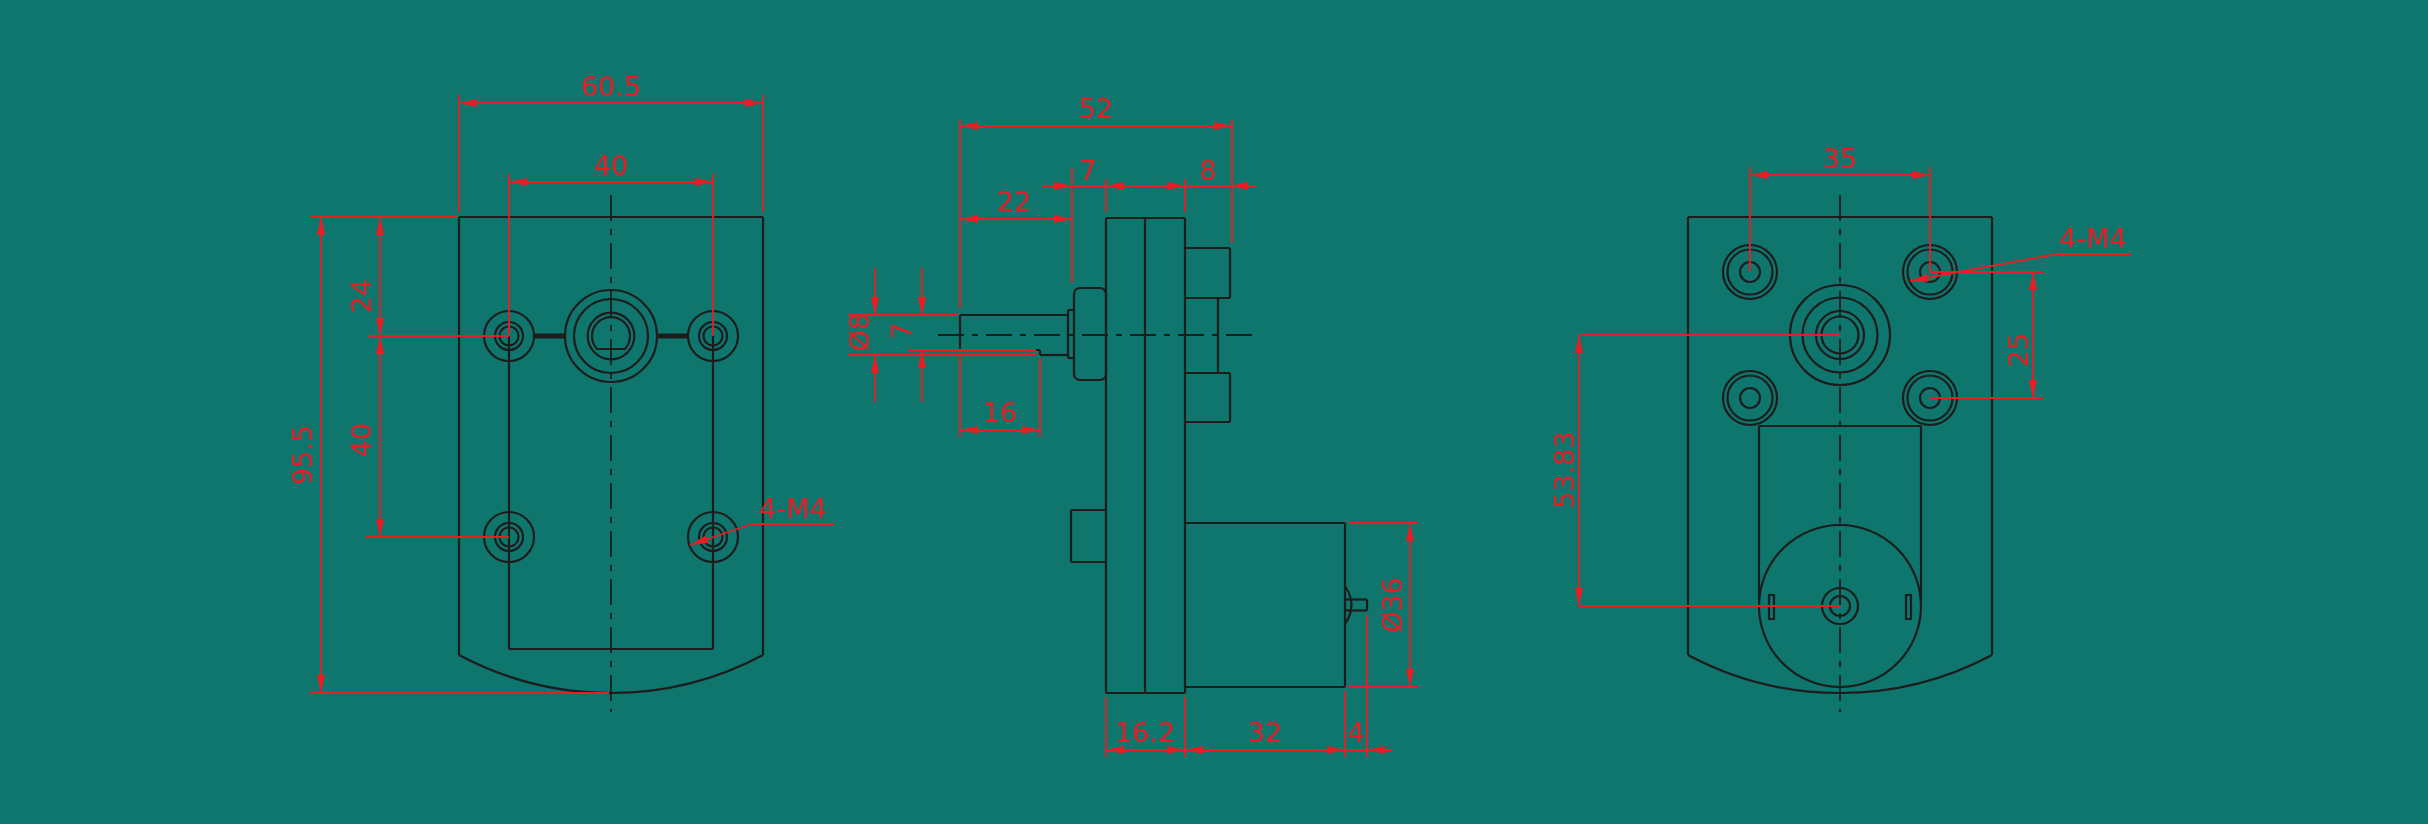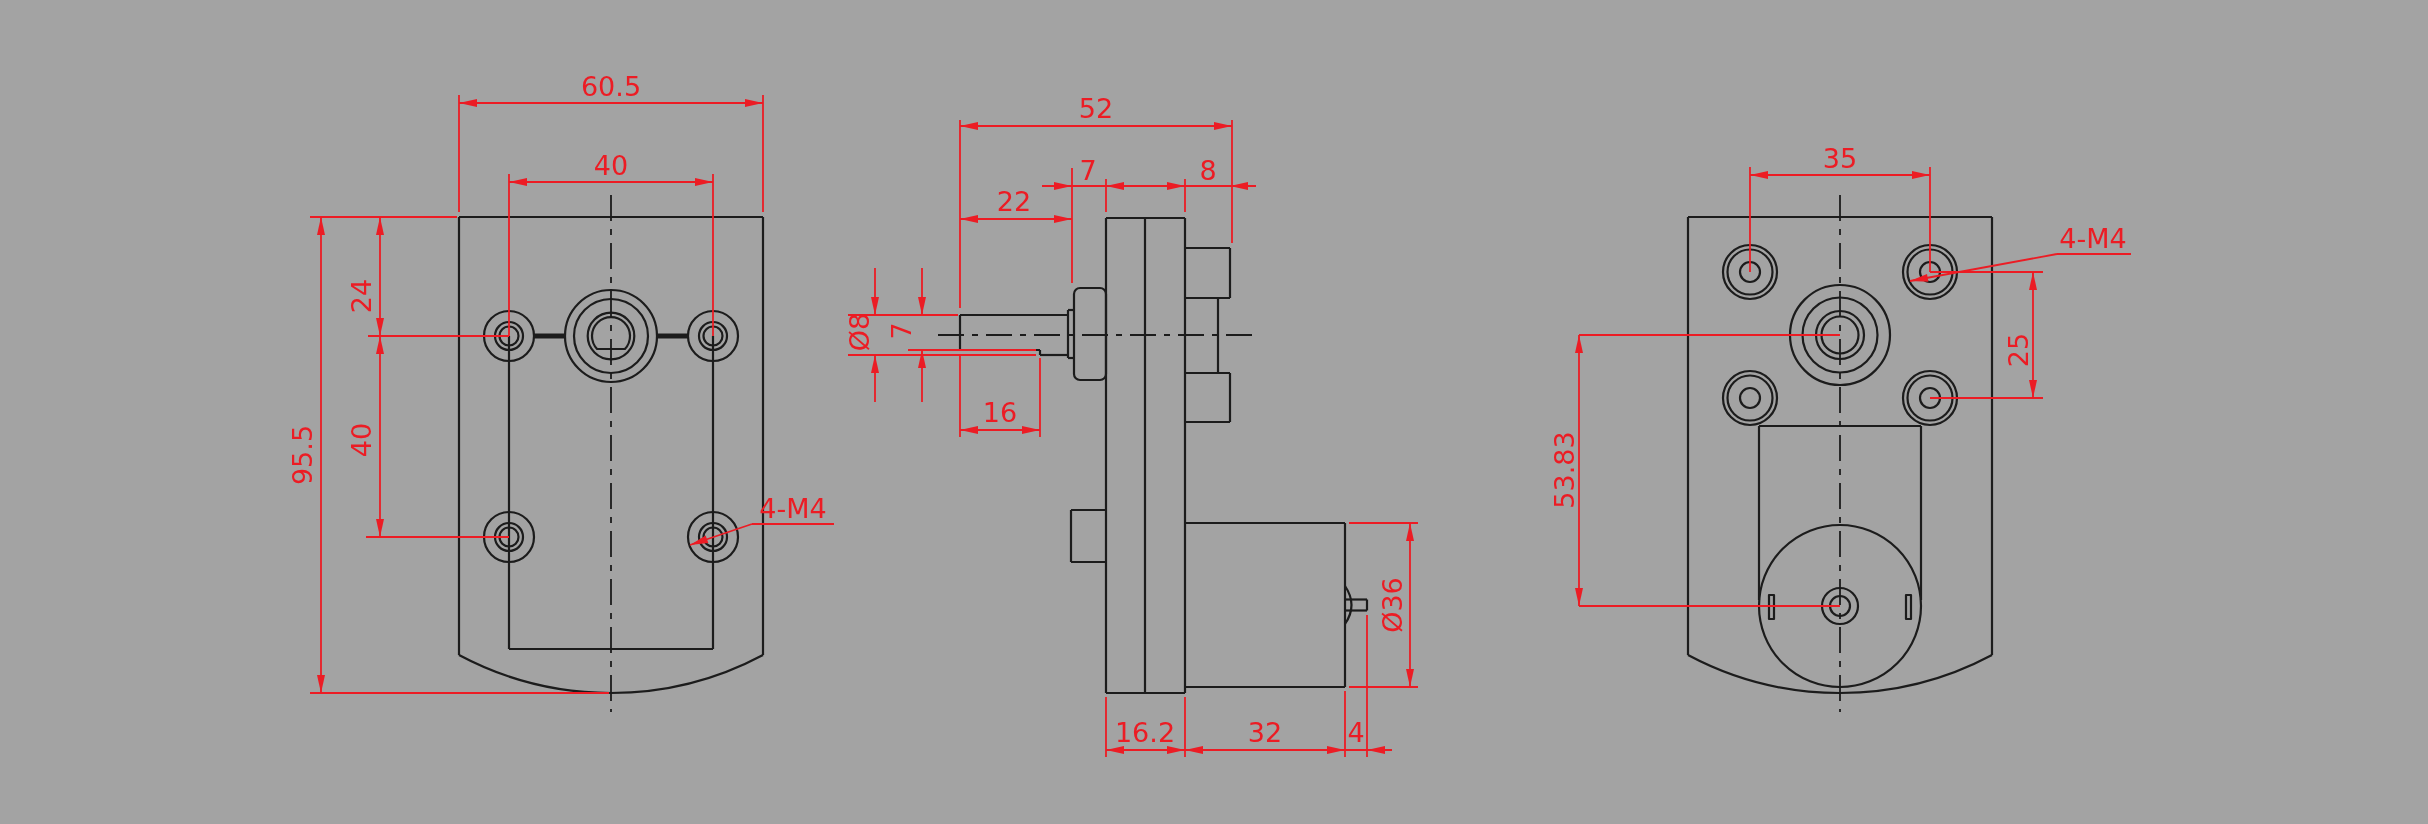--- a/index.html
+++ b/index.html
@@ -1,16 +1,16 @@
 <!DOCTYPE html>
 <html><head>
 <meta charset="utf-8">
 <style>
   html,body{margin:0;padding:0;background:#f5f5f6;}
-  .stage{width:2428px;height:824px;position:relative;background:#a3a3a3;overflow:hidden;}
+  .stage{width:2428px;height:824px;position:relative;background:#0f766e;overflow:hidden;}
   svg{display:block;}
   .ol{stroke:#1c1c1c;stroke-width:2.2;fill:none;stroke-linejoin:round;stroke-linecap:butt;}
   .olthick{stroke:#1c1c1c;stroke-width:5;fill:none;}
   .cl{stroke:#1c1c1c;stroke-width:1.8;fill:none;stroke-dasharray:26 8 6 8;}
   .dim{stroke:#ec1c24;stroke-width:1.8;fill:none;}
   .arr{fill:#ec1c24;stroke:none;}
   text.dimtxt{fill:#ec1c24;font-family:"DejaVu Sans",sans-serif;font-size:27px;text-anchor:middle;}
 </style>
 </head>
 <body>

